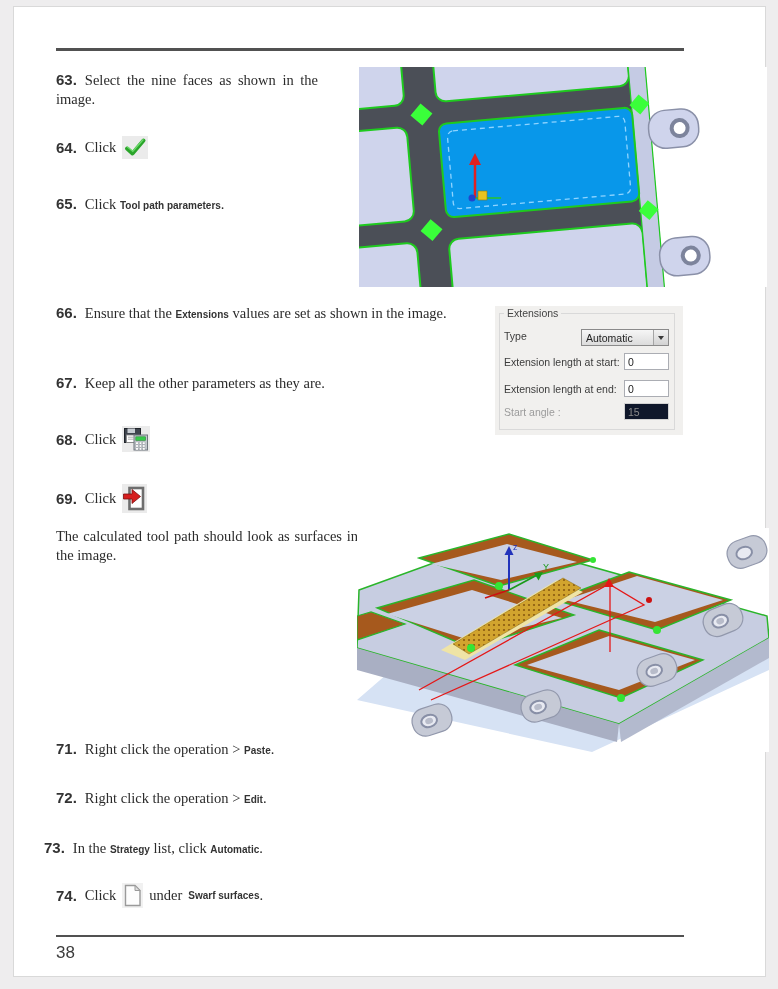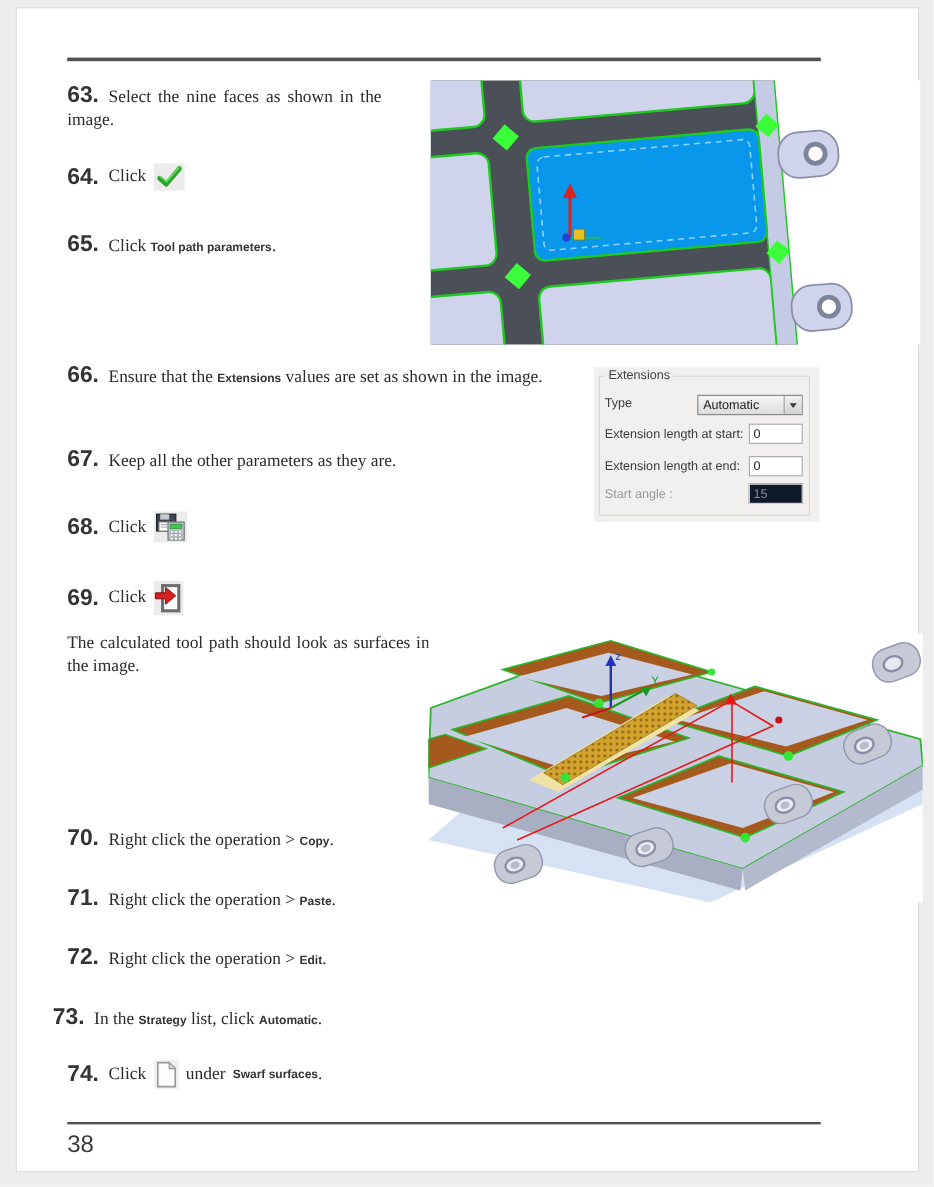--- a/index.html
+++ b/index.html
@@ -18,33 +18,33 @@
     box-sizing:border-box;
   }
   .abs { position:absolute; }
   .rule { background:#515151; }
   .step {
     font-size:14.5px; line-height:19px; color:#2b2b2b;
   }
   .just { text-align:justify; }
   .num {
     font-family:"Liberation Sans", sans-serif;
-    font-weight:bold; font-size:19px; color:#333;
+    font-weight:bold; font-size:15px; color:#333;
     margin-right:8px;
   }
   .bsans {
     font-family:"Liberation Sans", sans-serif;
     font-weight:bold; font-size:10px; color:#333;
   }
   .iconline { display:flex; align-items:center;text-align:center; }
   .iconline .seg { margin-right:6px; }
   .icon-bg { display:inline-block; line-height:0; }
   .pagenum {
     font-family:"Liberation Sans", sans-serif;
-    font-size:20px; color:#3c3c3c;
+    font-size:17px; color:#3c3c3c;
   }
   
   .panel {
     background:#f1f0ee;
     font-family:"Liberation Sans", sans-serif;
     font-size:10.5px; color:#3c3c3c;
   }
   .groupbox {
     position:absolute; left:4px; top:7px; width:176px; height:117px;
     border:1px solid #d9d9d9; box-sizing:border-box;
@@ -275,21 +275,20 @@
       <g fill="#35e535">
         <circle cx="142" cy="58" r="4"></circle>
           <circle cx="114" cy="120" r="4"></circle>
           <circle cx="300" cy="102" r="4"></circle>
           <circle cx="264" cy="170" r="4"></circle>
           <circle cx="236" cy="32" r="3"></circle>
       </g>
     </svg>
   </div>
 
-  <div class="abs step" style="left:42px;top:682px"><span class="num">70.</span><span class="seg">Right click the operation &gt; </span><b class="bsans">Copy</b><span class="seg">.</span></div>
 
   <div class="abs step" style="left:42px;top:732px"><span class="num">71.</span><span class="seg">Right click the operation &gt; </span><b class="bsans">Paste</b><span class="seg">.</span></div>
 
   <div class="abs step" style="left:42px;top:781px"><span class="num">72.</span><span class="seg">Right click the operation &gt; </span><b class="bsans">Edit</b><span class="seg">.</span></div>
 
   <div class="abs step" style="left:30px;top:831px"><span class="num">73.</span><span class="seg">In the </span><b class="bsans">Strategy</b><span class="seg"> list, click </span><b class="bsans">Automatic</b><span class="seg">.</span></div>
 
   <div class="abs step iconline" style="left:42px;top:876px">
     <span class="num">74.</span>
       <span class="seg">Click </span>

